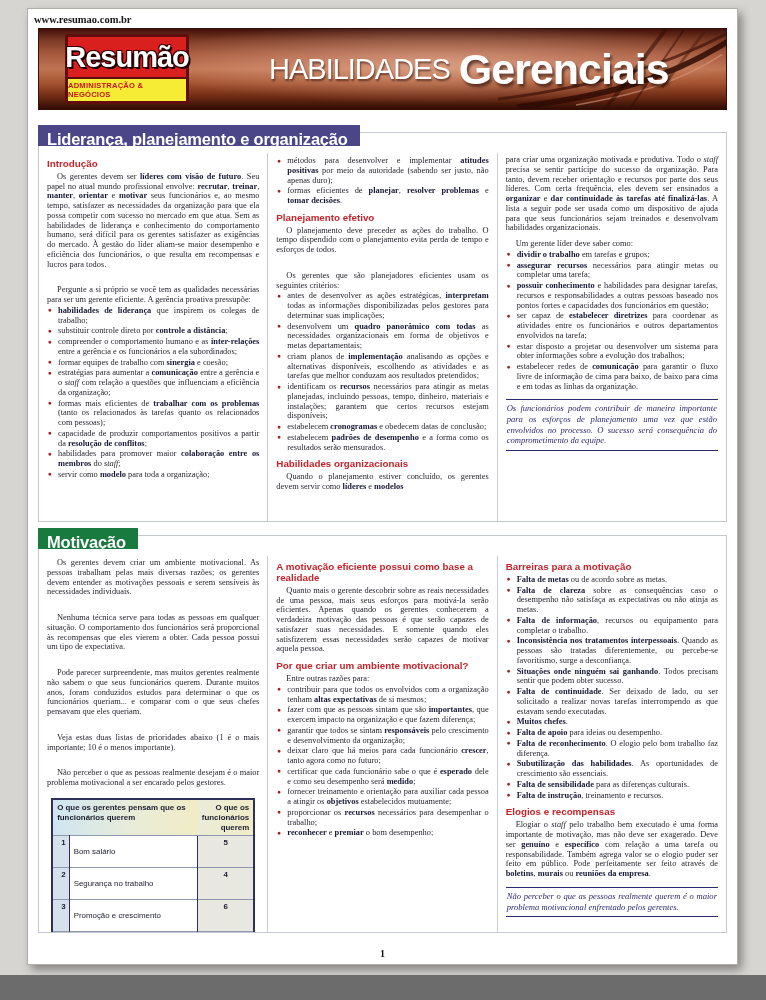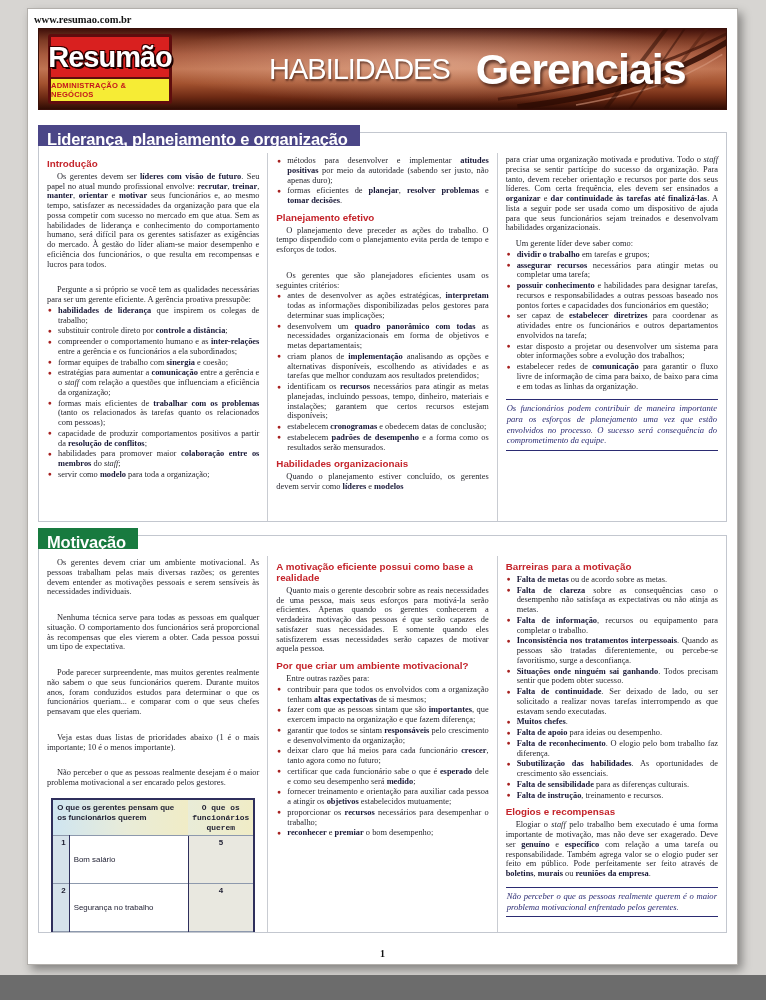--- a/index.html
+++ b/index.html
@@ -11,28 +11,28 @@
           border:1px solid #b2afab; box-shadow:4px 5px 9px rgba(0,0,0,.38); }
   .site-url { padding:5px 0 3px 6px; font-size:10.5px; font-weight:bold; color:#161616;font-family:Liberation Serif, serif; }
 
   
   .banner { position:relative; margin:0 10px; height:82px; border:1px solid #38100a; overflow:hidden;
     background:
       radial-gradient(ellipse 420px 60px at 58% 42%, rgba(255,214,190,.45), rgba(255,214,190,0) 70%),
       linear-gradient(180deg,#40100a 0%, #7c3a24 14%, #a85a3e 32%, #c07452 50%, #a3522f 68%, #6e2a14 85%, #2f0c04 100%);
   }
   .banner-swirls { position:absolute; right:0; top:0; height:100%; }
-  .logo { position:absolute; left:9px; top:5px; width:124px; height:70px; background:#d9201f;
+  .logo { position:absolute; left:26px; top:5px; width:124px; height:70px; background:#d9201f;
           border:3px solid #5f0d0e; border-radius:3px; display:flex; flex-direction:column; }
   .logo-name { flex:1; display:flex; align-items:center; justify-content:center;
     font-family:"Liberation Sans","DejaVu Sans",sans-serif; font-weight:bold; font-size:29px; color:#fff;
     text-shadow:2px 2px 0 #1a0000, -1px -1px 0 #3a0000, 1px -1px 0 #3a0000, -1px 1px 0 #3a0000; letter-spacing:-1px; }
   .logo-tagline { background:#f6ec35; color:#c4161c; font-family:"Liberation Sans","DejaVu Sans",sans-serif;
     font-weight:bold; font-size:7.6px; text-align:left; padding:2px 0 2px; border-top:2px solid #5f0d0e; letter-spacing:.2px; }
-  .banner-title { position:absolute; left:230px; top:0; height:100%; display:flex; align-items:center; gap:26px; z-index:2; }
+  .banner-title { position:absolute; left:230px; top:0; height:100%; display:flex; align-items:center; gap:9px; z-index:2; }
   .title-light { font-family:"Liberation Sans","DejaVu Sans",sans-serif; color:#ffffff; font-size:29px;
     letter-spacing:-1px; text-shadow:1px 2px 2px rgba(30,5,0,.55); }
   .title-strong { font-family:"Liberation Sans","DejaVu Sans",sans-serif; color:#ffffff; font-weight:bold; font-size:43px;
     letter-spacing:-1px; text-shadow:2px 3px 3px rgba(30,5,0,.6); }
 
   
   .section { margin:0 10px; }
   .section-1 { margin-top:15px; }
   .section-2 { margin-top:6px; }
   .section-bar { display:inline-block; position:relative; z-index:2; height:21px; line-height:29px;
@@ -60,25 +60,25 @@
   ul.bullets li { position:relative; padding-left:11px; margin-top:1px; }
   ul.bullets li::before { content:"●"; position:absolute; left:1px; top:.5px; color:#a6201f; font-size:6.5px; }
   .note { margin-top:8px; color:#2b2b72; font-style:italic; font-size:8.6px; line-height:1.25;
     border-top:1px solid #2b2b72; border-bottom:1px solid #2b2b72; padding:3px 1px 4px; text-align:justify; }
 
   
   .ptable { width:204px; margin:10px auto 0; border-collapse:collapse; border:2px solid #2f2f5c;
     font-family:"Liberation Sans","DejaVu Sans",sans-serif; font-size:7.9px; color:#1d1d30; }
   .ptable thead td { background:linear-gradient(90deg,#cfe5f1 0%,#e9ecd8 55%,#f0ecc6 100%);
     font-weight:bold; padding:3px 4px; line-height:1.25; }
-  .ptable thead td.h-right { text-align:center; background:linear-gradient(90deg,#e9ecd8 0%,#f0ecc6 100%);font-family:Liberation Mono, monospace; }
+  .ptable thead td.h-right { text-align:right; background:linear-gradient(90deg,#e9ecd8 0%,#f0ecc6 100%); }
   .ptable td { border-top:1px solid #8d99ad; vertical-align:top; }
   .ptable .c-rank { width:17px; text-align:right; padding:1.5px 3px 1.5px 1px; font-weight:bold;
     background:#d6e2eb; border-right:1px solid #2f2f5c; }
-  .ptable .c-item { padding:19px 4px; background:#ffffff;border-radius:6px; }
+  .ptable .c-item { padding:11px 4px; background:#ffffff;border-radius:6px; }
   .ptable .c-val { width:24px; text-align:center; padding:1.5px 2px; font-weight:bold;
     background:#e9e8e0; border-left:1px solid #2f2f5c; }
 
   .footer { position:absolute; left:0; right:0; bottom:5px; text-align:center;
     font-size:10px; font-weight:bold; color:#111; }
 </style>
 </head>
 <body>
 
 <div class="card">

